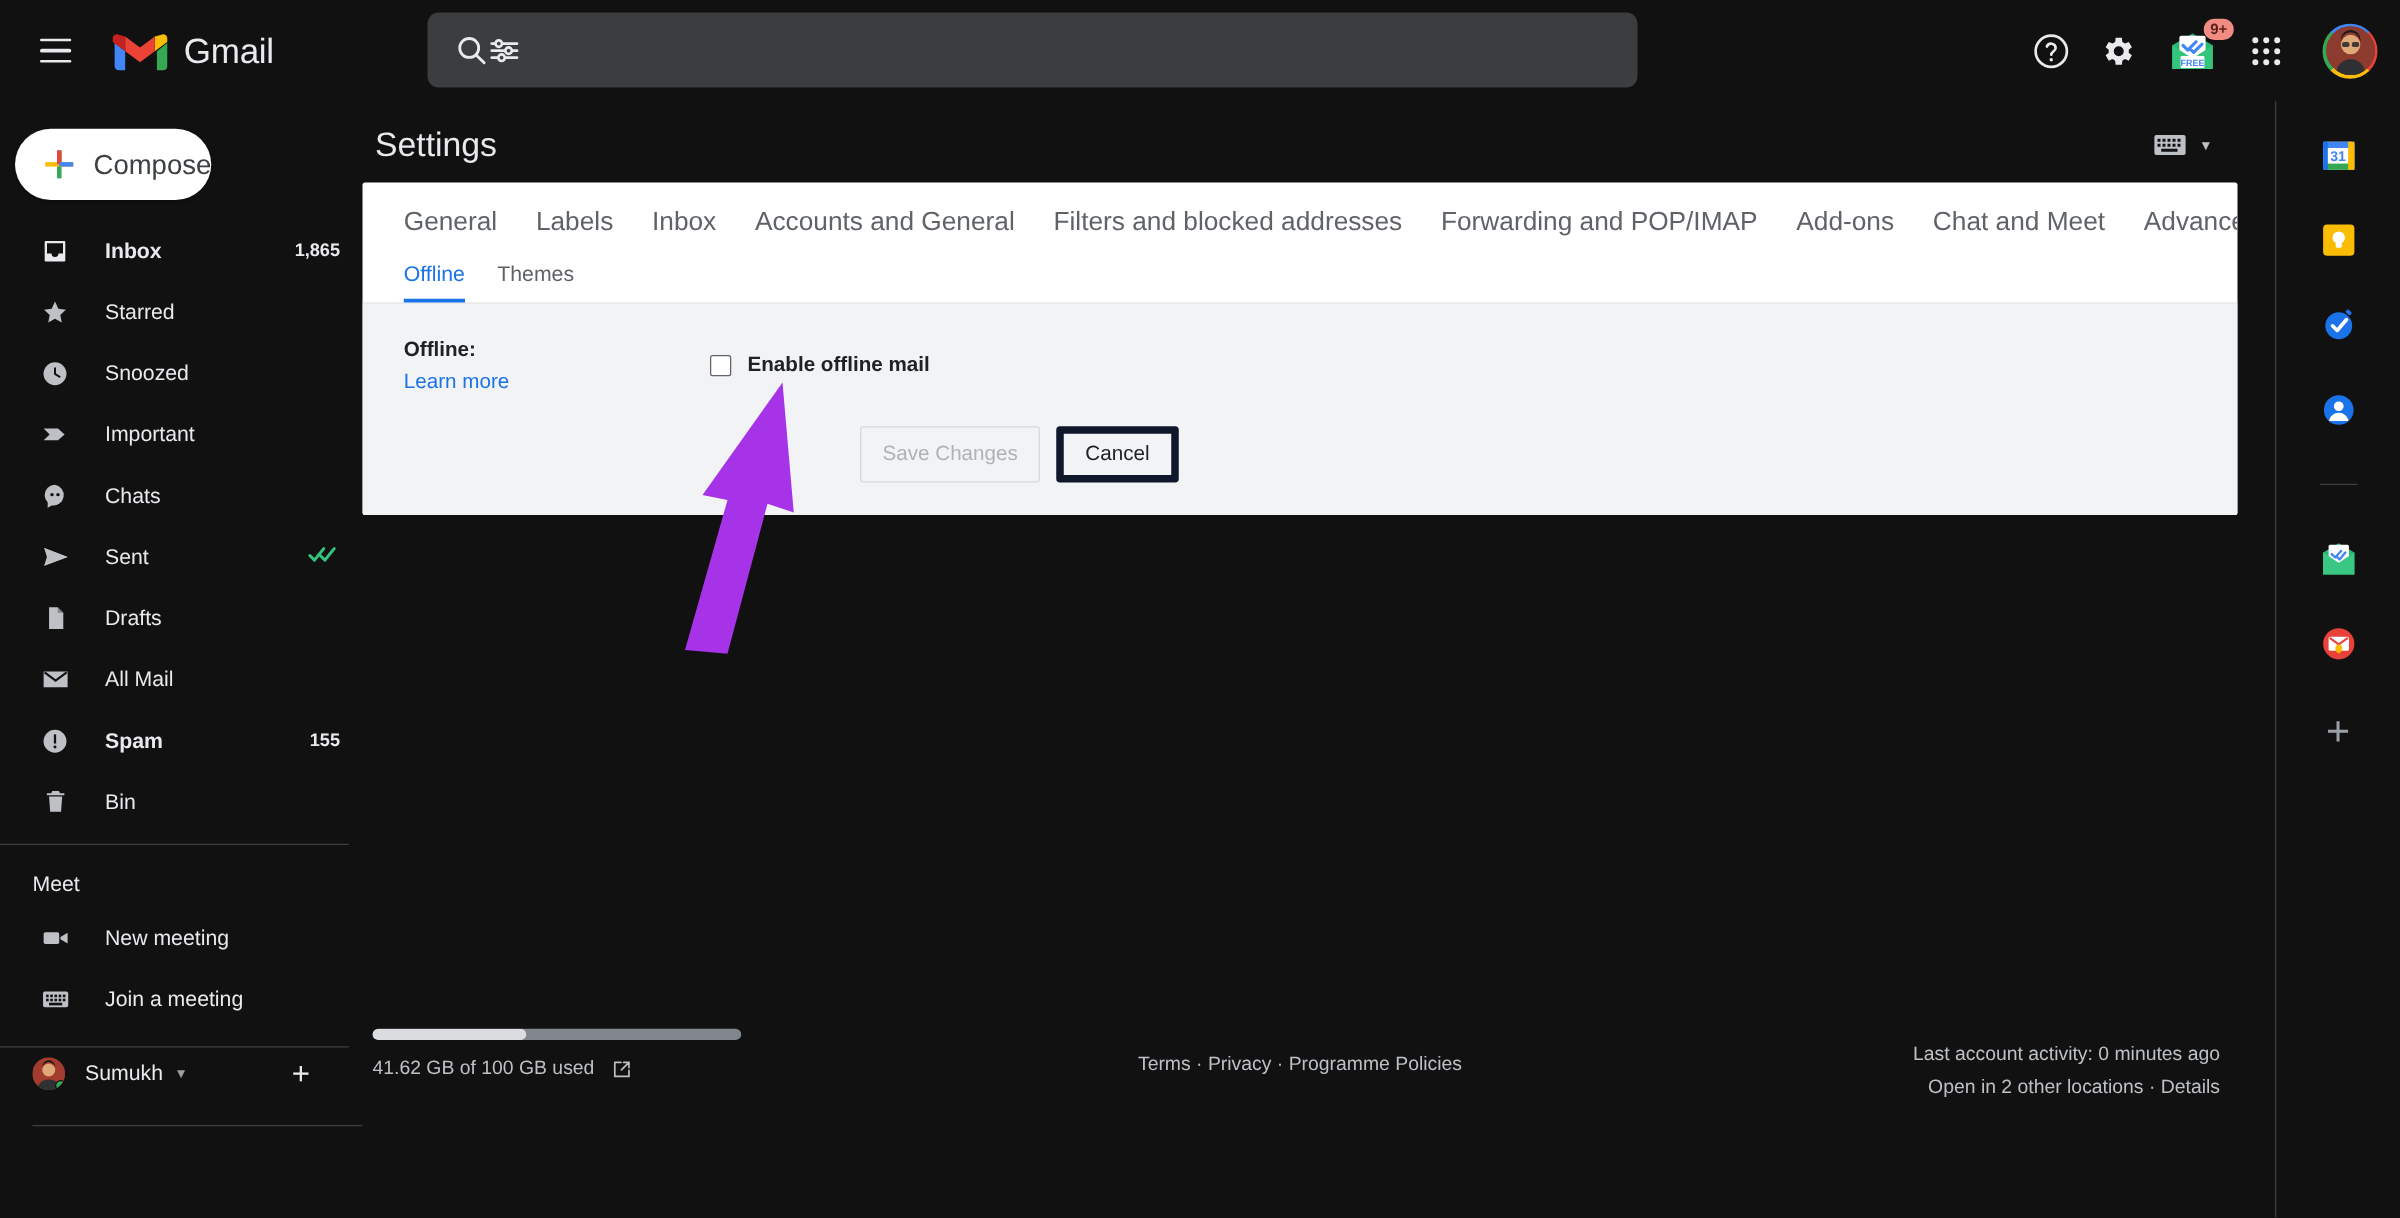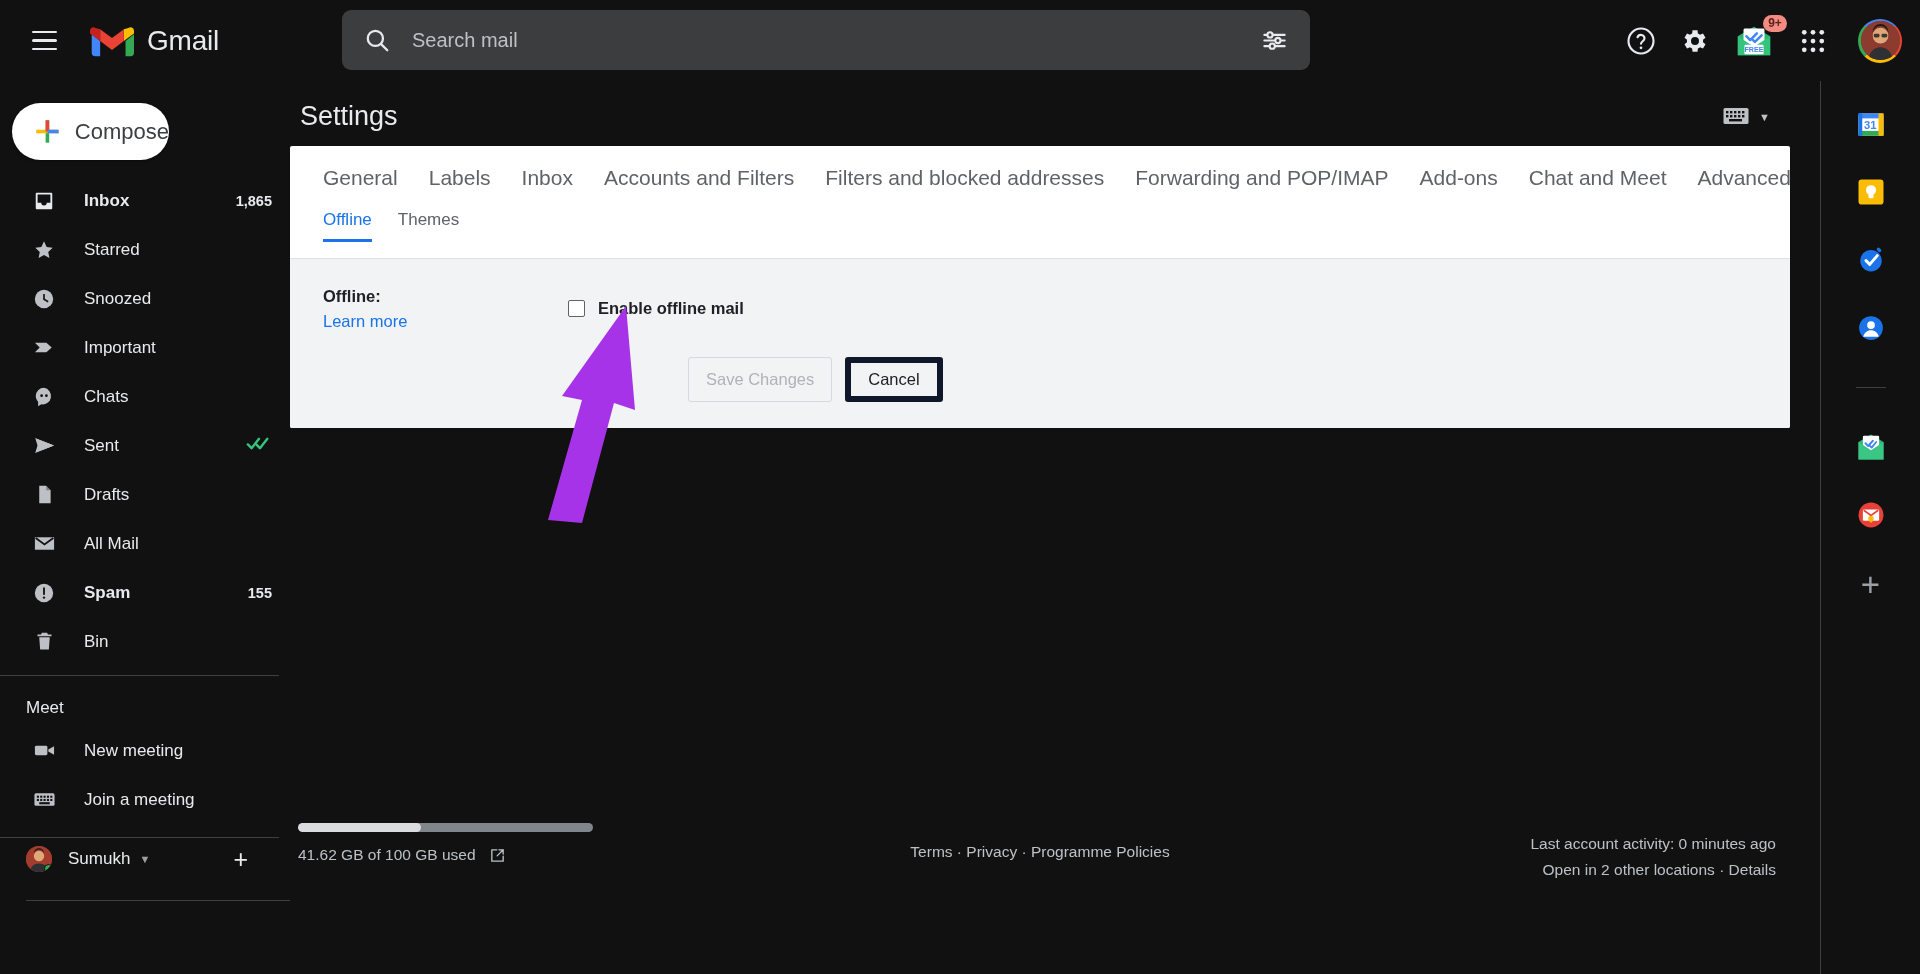--- a/index.html
+++ b/index.html
@@ -101,21 +101,21 @@
   .page-title { font-size: 27px; color: #e8eaed; padding: 20px 0 0 10px; font-weight: 400; }
   .kbd-ctl { position: absolute; right: 50px; top: 26px; display: flex; align-items: center; gap: 10px; cursor: pointer; }
 
   .card {
     position: absolute; left: 0; top: 65px; right: 30px;
     background: #ffffff; border-radius: 2px; overflow: hidden;
   }
   .tabs-row { display: flex; align-items: center; padding: 20px 33px 0 33px; gap: 31px; }
   .tab { font-size: 21px; color: #5f6368; cursor: pointer; white-space: nowrap; padding-bottom: 6px; }
 
-  .subtabs-row { display: flex; align-items: flex-end; padding: 14px 33px 16px 33px; gap: 26px; }
+  .subtabs-row { display: flex; align-items: flex-end; padding: 14px 33px 0 33px; gap: 26px; }
   .subtab { font-size: 17px; color: #5f6368; cursor: pointer; padding-bottom: 9px; border-bottom: 3px solid transparent; }
   .subtab.active { color: #1a73e8; border-bottom-color: #1a73e8; font-weight: 400; }
   .subtabs-divider { height: 1px; background: #e0e0e0; }
 
   .panel { background: #f1f3f4; padding: 0; }
   .panel-row { display: flex; padding: 26px 33px 0 33px; }
   .panel-left { width: 245px; }
   .panel-label { font-size: 16.5px; color: #202124; font-weight: bold; line-height: 1.45; }
   .panel-link { font-size: 16.5px; color: #1a73e8; text-decoration: none; cursor: pointer; display: inline-block; margin-top: 3px; }
   .chk-row { display: flex; align-items: center; gap: 13px; padding-top: 2px; }
@@ -183,21 +183,20 @@
         <path d="M0 8v3l12 9V6L6.6 4.7C3.9 2.7 0 4.6 0 8z" fill="#c5221f"></path>
       </svg>
       <div class="brand-name">Gmail</div>
     </div>
 
     <div class="searchwrap">
       <svg class="search-icon" viewBox="0 0 24 24" fill="none" stroke="#e8eaed" stroke-width="2.1">
         <circle cx="10.5" cy="10.5" r="7"></circle>
           <line x1="15.8" y1="15.8" x2="21.5" y2="21.5" stroke-linecap="round"></line>
       </svg>
-      <input class="search-input" type="text" placeholder="Search mail" style="">
       <svg class="tune-icon" viewBox="0 0 24 24" fill="none" stroke="#e8eaed" stroke-width="1.9" stroke-linecap="round">
         <line x1="3" y1="7" x2="21" y2="7"></line>
           <line x1="3" y1="12" x2="21" y2="12"></line>
           <line x1="3" y1="17" x2="21" y2="17"></line>
         <circle cx="8" cy="7" r="2.3" fill="#3b3d3e"></circle>
           <circle cx="15" cy="12" r="2.3" fill="#3b3d3e"></circle>
           <circle cx="10" cy="17" r="2.3" fill="#3b3d3e"></circle>
       </svg>
     </div>
 
@@ -443,21 +442,21 @@
           </g>
       </svg>
       <span style="color:#bdc1c6;font-size:11px;">▼</span>
     </div>
 
     <div class="card">
       <div class="tabs-row">
         <div class="tab">General</div>
         <div class="tab">Labels</div>
         <div class="tab">Inbox</div>
-        <div class="tab">Accounts and Filters</div>
+        <div class="tab">Accounts and General</div>
         <div class="tab">Filters and blocked addresses</div>
         <div class="tab">Forwarding and POP/IMAP</div>
         <div class="tab">Add-ons</div>
         <div class="tab">Chat and Meet</div>
         <div class="tab">Advanced</div>
       </div>
 
       <div class="subtabs-row">
         <div class="subtab active">Offline</div>
         <div class="subtab">Themes</div>

